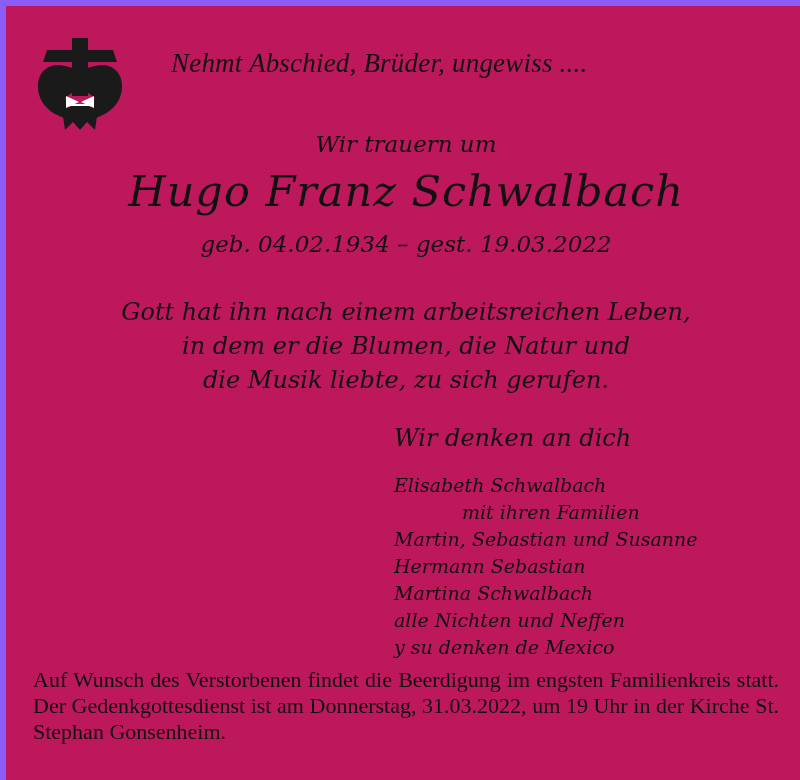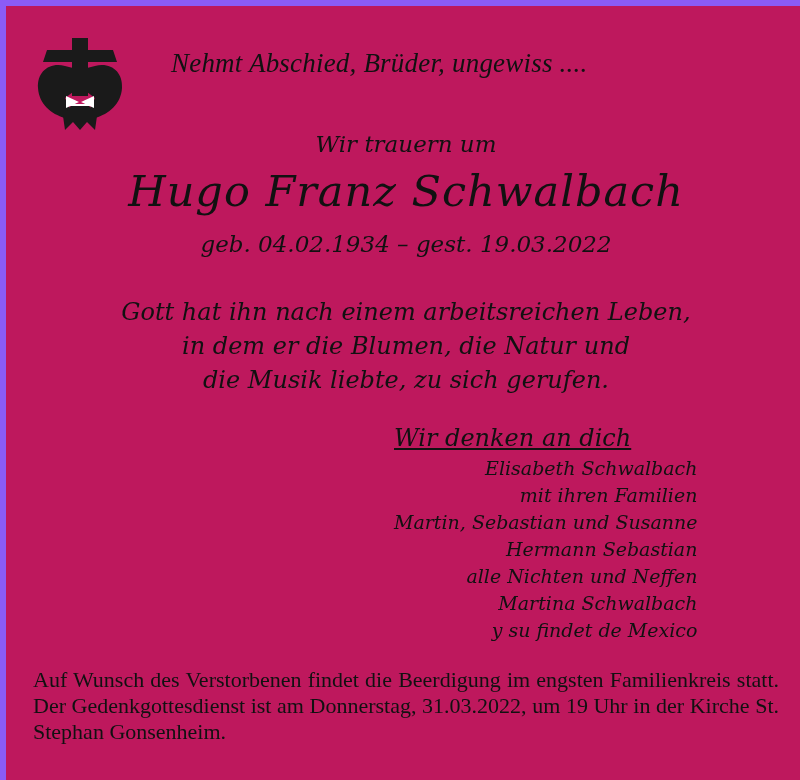--- a/index.html
+++ b/index.html
@@ -13,22 +13,22 @@
   .serif { font-family: "Liberation Serif", serif; color: #111; }
   .motto {
     position: absolute; left: 165px; top: 42px; font-size: 27px; letter-spacing: 0.2px;
   }
   .center-block { position: absolute; left: 0; width: 800px; text-align: center; }
   .mourn { top: 125px; font-size: 23px; }
   .name { top: 160px; font-size: 43px; letter-spacing: 1px; }
   .dates { top: 225px; font-size: 23px; }
   .quote { top: 289px; font-size: 24px; line-height: 34px; }
   .family { position: absolute; left: 388px; top: 418px; }
-  .family .heading { font-size: 24px; margin-bottom: 3px; text-decoration: underline; }
-  .family .line { font-size: 19px; line-height: 27px; white-space: nowrap; text-align: right; }
+  .family .heading { font-size: 24px; margin-bottom: 20px; }
+  .family .line { font-size: 19px; line-height: 27px; white-space: nowrap; }
   .family .line.indent { padding-left: 68px; }
   .footer {
     position: absolute; left: 27px; top: 661px; width: 746px;
     font-size: 22px; line-height: 26px; text-align: justify; text-align-last: left;
   }
 </style>
 </head>
 <body>
 
 <div class="frame">
@@ -65,19 +65,19 @@
     <div>in dem er die Blumen, die Natur und</div>
     <div>die Musik liebte, zu sich gerufen.</div>
   </div>
 
   <div class="family script">
     <div class="heading">Wir denken an dich</div>
     <div class="line">Elisabeth Schwalbach</div>
     <div class="line indent">mit ihren Familien</div>
     <div class="line">Martin, Sebastian und Susanne</div>
     <div class="line">Hermann Sebastian</div>
+    <div class="line">Martina Schwalbach</div>
     <div class="line">alle Nichten und Neffen</div>
-    <div class="line">Martina Schwalbach</div>
-    <div class="line">y su findet de Mexico</div>
+    <div class="line">y su denken de Mexico</div>
   </div>
 
   <div class="footer serif">Auf Wunsch des Verstorbenen findet die Beerdigung im engsten Familienkreis statt. Der Gedenkgottesdienst ist am Donnerstag, 31.03.2022, um 19 Uhr in der Kirche St. Stephan Gonsenheim.</div>
 </div>
 
 </body></html>

